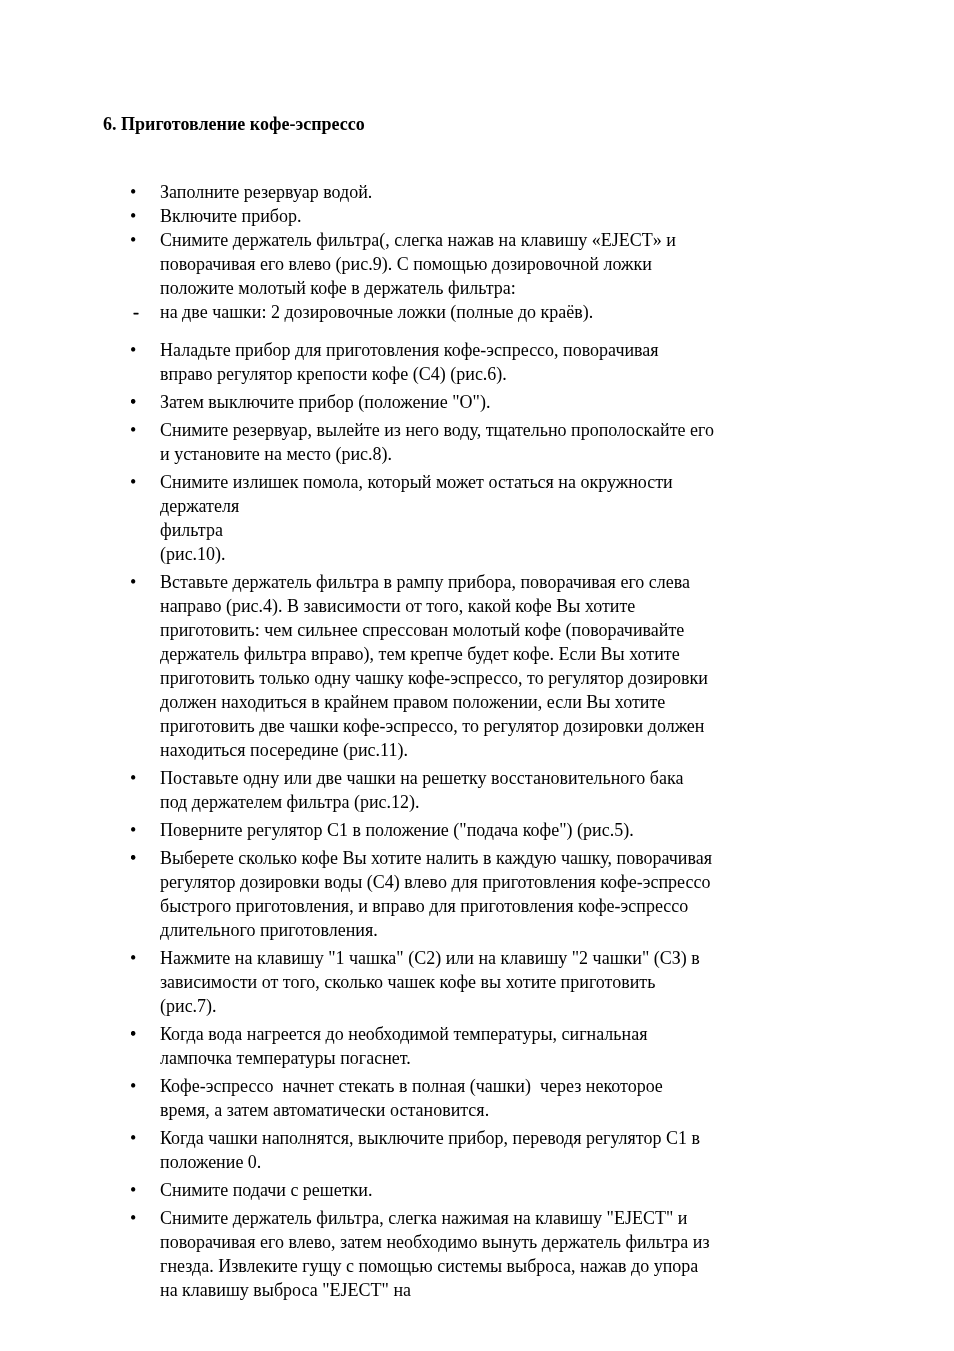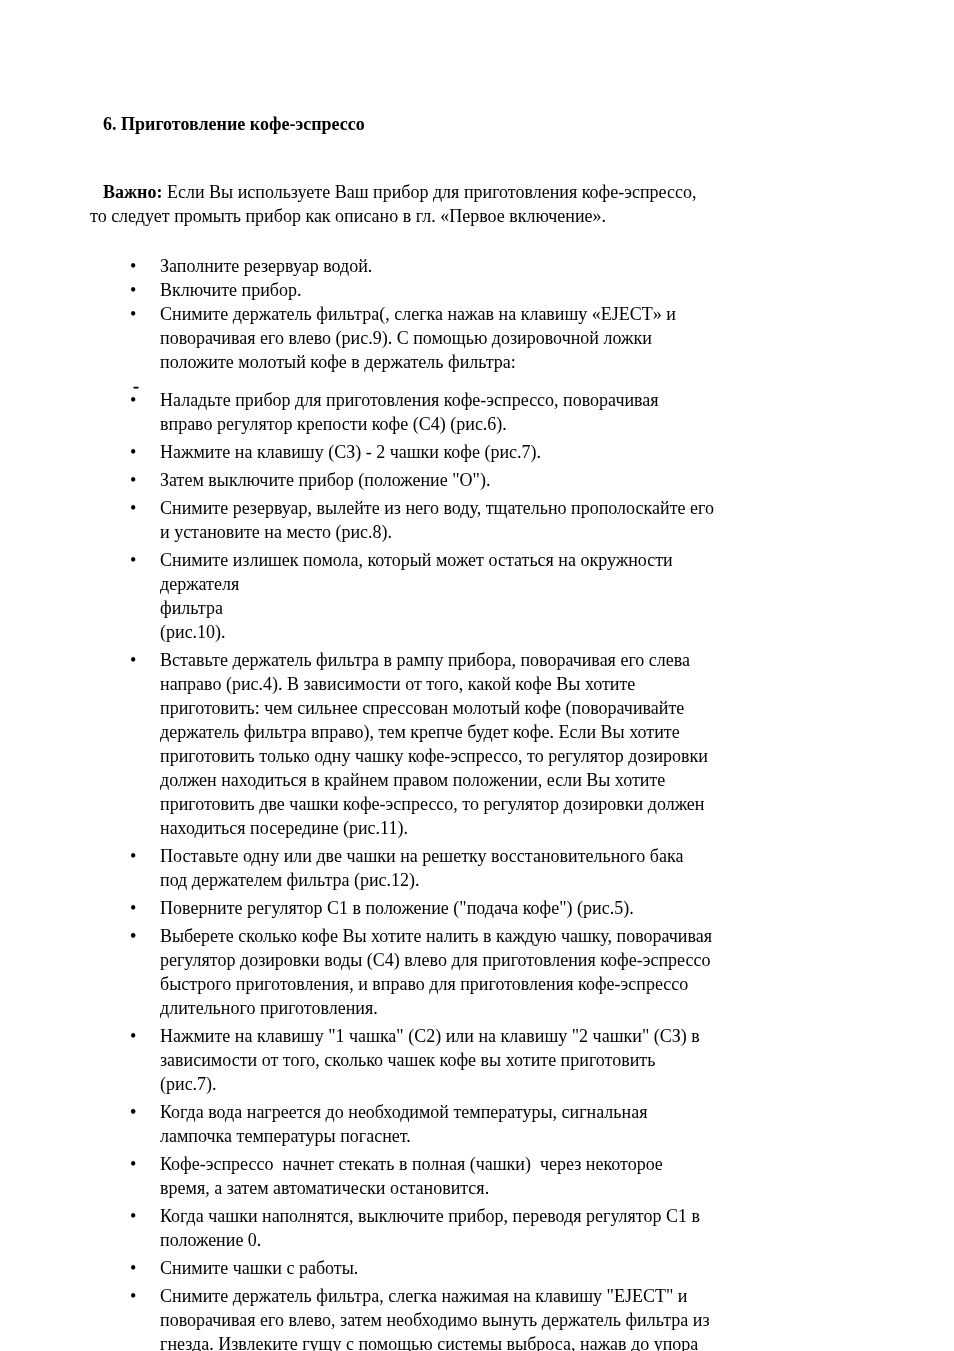--- a/index.html
+++ b/index.html
@@ -51,50 +51,49 @@
   .mk-dash { left: 43px; }
   .block-gap { height: 14px; }
 </style>
 </head>
 <body>
 
 <div class="page">
 
   <h1 class="section-title">6. Приготовление кофе-эспрессо</h1>
 
-  <p class="important-par"><b>Важно:</b> <span>Если Вы используете Ваш прибор для приготовления кофе-эспрессо, то следует промыть прибор как описано в гл. «Первое включение».</span></p>
 
   <ul class="steps steps-a">
     <li><span class="mk">•</span><span>Заполните резервуар водой.</span></li>
     <li><span class="mk">•</span><span>Включите прибор.</span></li>
     <li><span class="mk">•</span><span>Снимите держатель фильтра(, слегка нажав на клавишу «EJECT» и поворачивая его влево (рис.9). С помощью дозировочной ложки положите молотый кофе в держатель фильтра:</span></li>
   </ul>
 
   <ul class="steps dashes">
     <li><span class="mk mk-dash">-</span></li>
-    <li><span class="mk mk-dash">-</span></li>
+    <li><span class="mk mk-dash">-</span><span>на две чашки: 2 дозировочные ложки (полные до краёв).</span></li>
   </ul>
 
   <div class="block-gap"></div>
 
   <ul class="steps steps-b">
     <li><span class="mk">•</span><span>Наладьте прибор для приготовления кофе-эспрессо, поворачивая вправо регулятор крепости кофе (С4) (рис.6).</span></li>
-    <li><span class="mk">•</span><span>Нажмите на клавишу (СЗ) - 2 чашки кофе (рис.7).</span></li>
+    <li><span class="mk">•</span></li>
     <li><span class="mk">•</span><span>Затем выключите прибор (положение "О").</span></li>
     <li><span class="mk">•</span><span>Снимите резервуар, вылейте из него воду, тщательно прополоскайте его и установите на место (рис.8).</span></li>
     <li><span class="mk">•</span><span>Снимите излишек помола, который может остаться на окружности держателя
 фильтра
 (рис.10).</span></li>
     <li><span class="mk">•</span><span>Вставьте держатель фильтра в рампу прибора, поворачивая его слева направо (рис.4). В зависимости от того, какой кофе Вы хотите приготовить: чем сильнее спрессован молотый кофе (поворачивайте держатель фильтра вправо), тем крепче будет кофе. Если Вы хотите приготовить только одну чашку кофе-эспрессо, то регулятор дозировки должен находиться в крайнем правом положении, если Вы хотите приготовить две чашки кофе-эспрессо, то регулятор дозировки должен находиться посередине (рис.11).</span></li>
     <li><span class="mk">•</span><span>Поставьте одну или две чашки на решетку восстановительного бака под держателем фильтра (рис.12).</span></li>
     <li><span class="mk">•</span><span>Поверните регулятор С1 в положение ("подача кофе") (рис.5).</span></li>
     <li><span class="mk">•</span></li>
     <li><span class="mk">•</span><span>Выберете сколько кофе Вы хотите налить в каждую чашку, поворачивая регулятор дозировки воды (С4) влево для приготовления кофе-эспрессо быстрого приготовления, и вправо для приготовления кофе-эспрессо длительного приготовления.</span></li>
     <li><span class="mk">•</span><span>Нажмите на клавишу "1 чашка" (С2) или на клавишу "2 чашки" (СЗ) в зависимости от того, сколько чашек кофе вы хотите приготовить (рис.7).</span></li>
     <li><span class="mk">•</span></li>
     <li><span class="mk">•</span><span>Когда вода нагреется до необходимой температуры, сигнальная лампочка температуры погаснет.</span></li>
     <li><span class="mk">•</span><span>Кофе-эспрессо  начнет стекать в полная (чашки)  через некоторое время, а затем автоматически остановится.</span></li>
     <li><span class="mk">•</span><span>Когда чашки наполнятся, выключите прибор, переводя регулятор С1 в положение 0.</span></li>
-    <li><span class="mk">•</span><span>Снимите чашки с работы.</span></li>
+    <li><span class="mk">•</span><span>Снимите подачи с решетки.</span></li>
     <li><span class="mk">•</span><span>Снимите держатель фильтра, слегка нажимая на клавишу "EJECT" и поворачивая его влево, затем необходимо вынуть держатель фильтра из гнезда. Извлеките гущу с помощью системы выброса, нажав до упора на клавишу выброса "EJECT" на</span></li>
   </ul>
 
 </div>
 
 </body></html>

